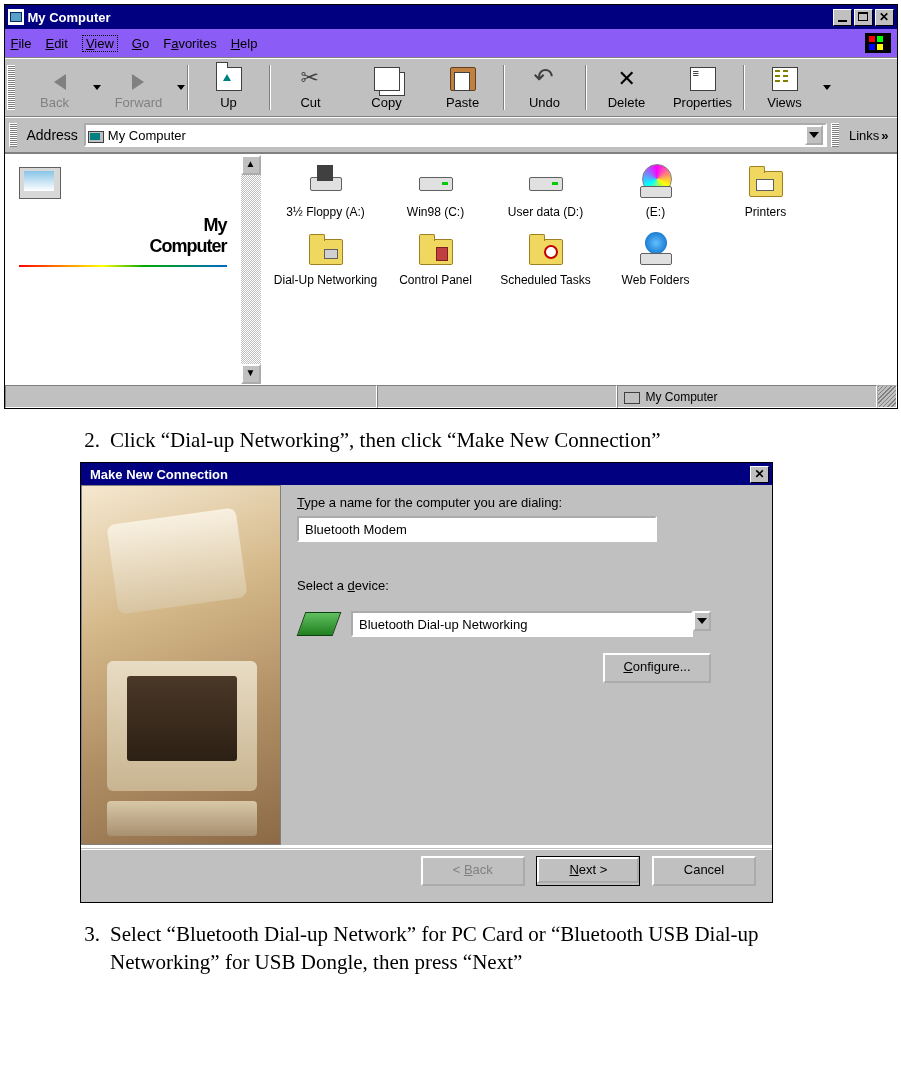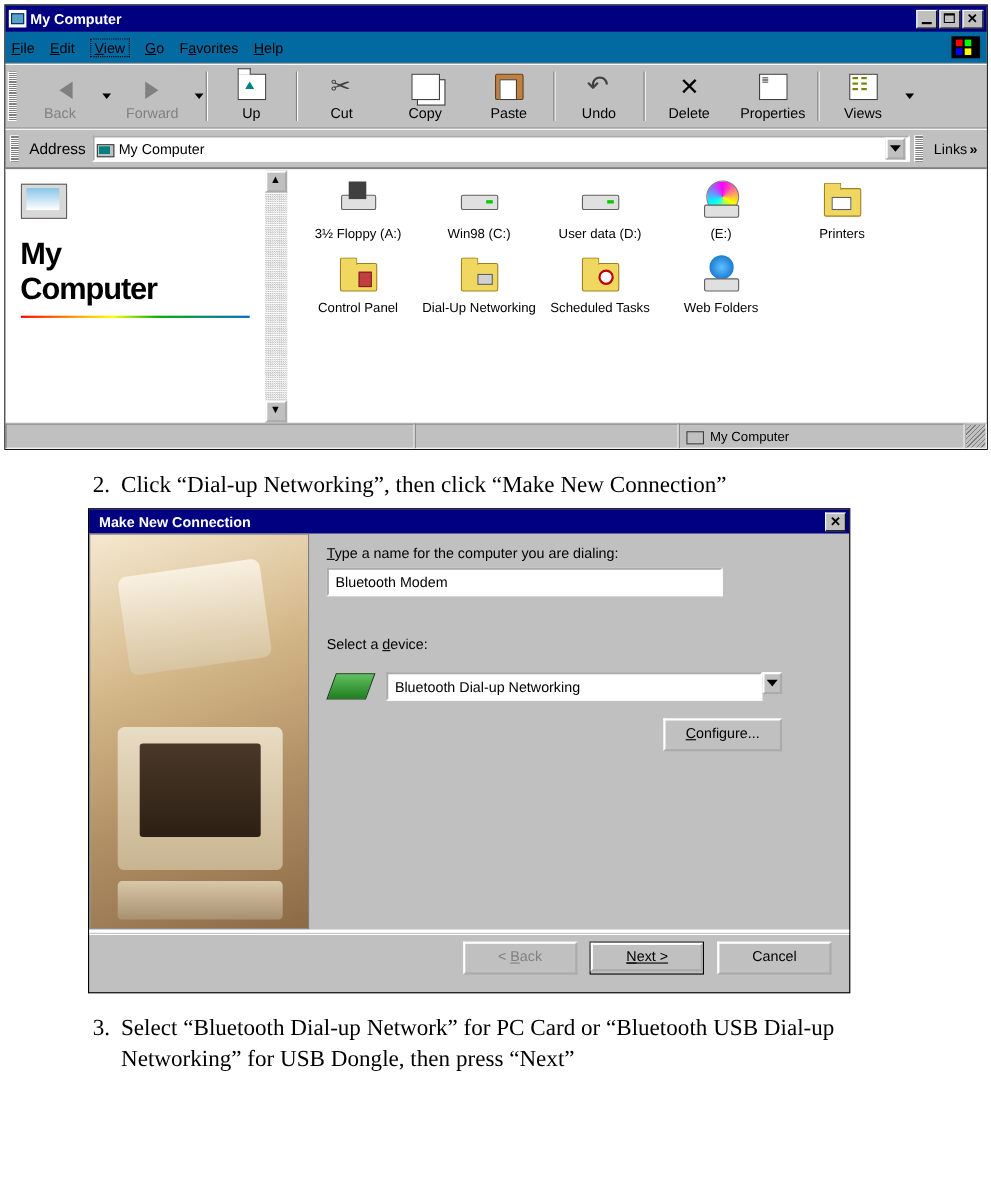--- a/index.html
+++ b/index.html
@@ -11,21 +11,21 @@
 .titlebar { background:#000080; color:#fff; height:24px; display:flex; align-items:center; padding:0 3px; font-family:"Tahoma",sans-serif; font-weight:bold; font-size:13px; }
 .titlebar .sysicon { width:16px; height:16px; margin-right:4px; background:#fff; position:relative; }
 .titlebar .sysicon:before{content:"";position:absolute;left:2px;top:3px;width:10px;height:8px;background:#5aa0c8;border:1px solid #003060;}
 .titlebar .ttl { flex:1; }
 .tbuttons { display:flex; gap:2px; }
 .tbtn { width:19px; height:17px; background:#c0c0c0; border:1px solid #fff; border-right-color:#000; border-bottom-color:#000; font-family:"Marlett","Arial"; font-size:11px; text-align:center; line-height:14px; color:#000; }
 .minline{display:block;width:9px;height:2px;background:#000;margin:10px auto 0;}
 .maxbox{display:block;width:10px;height:9px;border:1px solid #000;border-top-width:2px;margin:2px auto 0;}
 .xmark{font-weight:bold;font-size:12px;}
 
-.menubar { background:#0369a1; padding:4px 6px; border-bottom:1px solid #808080; display:flex; align-items:center; }
+.menubar { background:#8b5cf6; padding:4px 6px; border-bottom:1px solid #808080; display:flex; align-items:center; }
 .menubar .mitem { margin-right:14px; font-size:13px; }
 .menubar .mitem.sel { border:1px dotted #000; padding:0 3px; }
 .menubar u{text-decoration:underline;}
 .menubar .winlogo { margin-left:auto; width:26px; height:20px; background:#000; position:relative; }
 .menubar .winlogo:before{content:"";position:absolute;left:4px;top:3px;width:6px;height:6px;background:#f00;}
 .menubar .winlogo:after{content:"";position:absolute;left:12px;top:3px;width:6px;height:6px;background:#0f0;box-shadow:-8px 8px 0 #00f,0 8px 0 #ff0;}
 
 .toolbar { background:#c0c0c0; padding:4px 2px; display:flex; border-top:1px solid #fff; border-bottom:1px solid #808080; }
 .rebar-grip{width:8px;background:repeating-linear-gradient(#fff,#fff 1px,#808080 1px,#808080 2px);margin:2px 2px 2px 0;border-left:1px solid #fff;}
 .tbaritem { width:76px; text-align:center; font-size:13px; padding:4px 0 2px; }
@@ -59,21 +59,21 @@
 .cbtn{width:18px;height:20px;background:#c0c0c0;border:2px outset #fff;text-align:center;}
 .cbtn:before{content:"";display:inline-block;border:5px solid transparent;border-top:6px solid #000;margin-top:5px;}
 .linksbtn{margin-left:4px;padding:2px 4px;font-size:13px;display:flex;align-items:center;}
 .linksbtn:after{content:"»";margin-left:2px;font-weight:bold;}
 
 .clientarea{display:flex;background:#fff;height:230px;border-top:1px solid #fff;}
 .infopane{width:236px;position:relative;padding:10px 14px;}
 .infopane .bigicon{width:44px;height:38px;margin-bottom:12px;position:relative;}
 .infopane .bigicon:before{content:"";position:absolute;width:40px;height:30px;background:#d8d8d8;border:1px solid #606060;top:2px;}
 .infopane .bigicon:after{content:"";position:absolute;width:30px;height:20px;background:linear-gradient(#89c5e8,#ffffff);left:5px;top:6px;}
-.infopane h2{font-size:28px;font-weight:bold;margin:0 0 8px;font-family:"Verdana","Arial";letter-spacing:-1px;}
+.infopane h2{font-size:18px;font-weight:bold;margin:0 0 8px;font-family:"Verdana","Arial";letter-spacing:-1px;text-align:right;}
 .cline{height:2px;background:linear-gradient(90deg,#f00,#ff0 40%,#0a0 60%,#06c);margin-bottom:14px;}
 .infopane .desc{font-size:13px;line-height:1.35;}
 .vscroll{width:20px;background:#c0c0c0;display:flex;flex-direction:column;}
 .sbtn{height:20px;border:2px outset #fff;background:#c0c0c0;text-align:center;font-size:10px;line-height:14px;}
 .strack{flex:1;background:repeating-conic-gradient(#c0c0c0 0 25%,#fff 0 50%) 0 0/2px 2px;}
 
 .iconarea{flex:1;padding:8px 10px;}
 .iconrow{display:flex;flex-wrap:wrap;}
 .fsicon{width:110px;text-align:center;font-size:12px;margin-bottom:12px;}
 .fsicon .ico{width:36px;height:36px;margin:0 auto 6px;position:relative;}
@@ -118,21 +118,21 @@
 .flabel u{text-decoration:underline;}
 .tinput{width:360px;height:26px;border:2px inset #fff;background:#fff;padding:3px 6px;font-size:13px;}
 .combo{display:flex;width:360px;}
 .combo .tinput{flex:1;}
 .devicon{width:44px;height:30px;position:relative;margin-right:10px;}
 .devicon:before{content:"";position:absolute;width:34px;height:22px;background:linear-gradient(#60c060,#208020);transform:skewX(-20deg);left:4px;top:3px;border:1px solid #104010;}
 .devrow{display:flex;align-items:center;margin-top:16px;}
 .cfgrow{text-align:right;margin-top:14px;padding-right:0;width:414px;}
 .btn{min-width:108px;height:30px;border:2px outset #fff;background:#c0c0c0;font-size:13px;text-align:center;line-height:24px;display:inline-block;}
 .btn.def{border:1px solid #000;}
-.btn.def .inner{border:2px outset #fff;display:block;height:26px;line-height:22px;text-decoration:underline;}
+.btn.def .inner{border:2px outset #fff;display:block;height:26px;line-height:22px;}
 .dlgbtns{padding:8px 16px 16px;text-align:right;border-top:3px solid #ffffff;position:relative;}
 .dlgbtns:before{content:"";display:block;border-top:1px solid #fff;position:absolute;top:1px;left:0;right:0;}
 .dlgbtns .btn{margin-left:8px;min-width:104px;}
 .btn.disabled{color:#808080;}
 </style>
 </head>
 <body>
 
 <div class="page">
 
@@ -210,26 +210,26 @@
       <div class="iconrow">
         <div class="fsicon"><div class="ico ico-floppy"></div><span>3½ Floppy (A:)</span></div>
         <div class="fsicon"><div class="ico ico-hdd"></div><span>Win98 (C:)</span></div>
         <div class="fsicon"><div class="ico ico-hdd"></div><span>User data (D:)</span></div>
         <div class="fsicon"><div class="ico ico-cd"></div><span>(E:)</span></div>
         <div class="fsicon"><div class="ico ico-folder ico-printers">
                 <span class="ovl"></span>
               </div><span>Printers</span></div>
       </div>
       <div class="iconrow">
+        <div class="fsicon"><div class="ico ico-folder ico-dun">
+                <span class="ovl"></span>
+              </div><span>Dial-Up Networking</span></div>
         <div class="fsicon"><div class="ico ico-folder ico-cp">
                 <span class="ovl"></span>
               </div><span>Control Panel</span></div>
-        <div class="fsicon"><div class="ico ico-folder ico-dun">
-                <span class="ovl"></span>
-              </div><span>Dial-Up Networking</span></div>
         <div class="fsicon"><div class="ico ico-folder ico-sched">
                 <span class="ovl"></span>
               </div><span>Scheduled Tasks</span></div>
         <div class="fsicon"><div class="ico ico-globe"></div><span>Web Folders</span></div>
       </div>
     </div>
   </div>
 
   <div class="statusbar">
     <div class="cell"></div>

